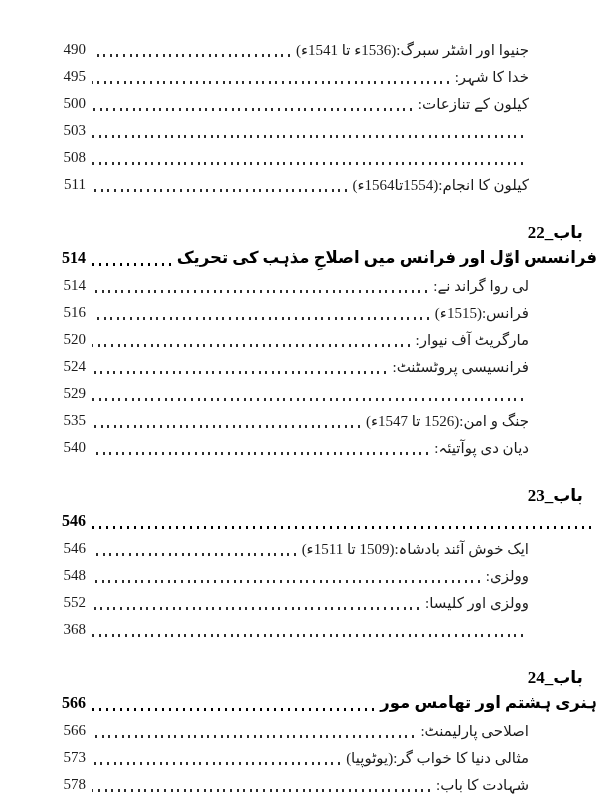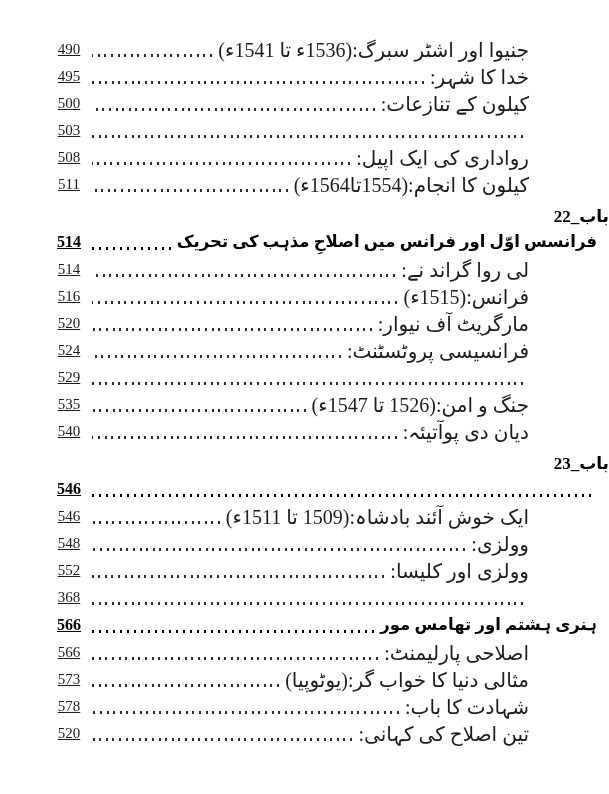--- a/index.html
+++ b/index.html
@@ -21,33 +21,32 @@
   .row{
     display:flex;
     align-items:center;
     height:27px;
     padding-right:80px;   
     padding-left:52px;    
     box-sizing:border-box;
   }
   .row .t{
     font-family:"Liberation Serif","DejaVu Sans",serif; 
-    font-size:20px;
+    font-size:15px;
     line-height:1.2;
     white-space:nowrap;
     color:#1c1c1c;
   }
   .row .num{
     font-family:"Liberation Serif",serif;
     font-size:15px;
     direction:ltr;
-    text-align:center;
+    text-align:right;
     min-width:34px;
     color:#1c1c1c;
-    text-decoration:underline;
   }
   .leader{
     flex:1;
     height:2.4px;
     margin:0 6px;
     align-self:center;
     transform:translateY(6px);
     background:repeating-linear-gradient(to left,#2e2e2e 0 2px,transparent 2px 6.6px);
   }
   
@@ -61,21 +60,22 @@
   .row.head .leader{
     height:3px;
     background:repeating-linear-gradient(to left,#000 0 2.5px,transparent 2.5px 7px);
   }
   
   .chapter-label{
     display:flex;
     justify-content:flex-start; 
     align-items:center;
     height:24px;
-    margin-top:6px;
+    margin-top:22px;
+    padding-right:26px;
     box-sizing:border-box;
   }
   .chapter-label .lbl{
     font-family:"Liberation Serif","DejaVu Sans",serif;
     font-size:17px;
     font-weight:bold;
     color:#000;
     white-space:nowrap;
   }
 </style>
@@ -97,21 +97,20 @@
   <div class="row">
     <span class="t">کیلون کے تنازعات:</span>
     <span class="leader"></span>
     <span class="num">500</span>
   </div>
   <div class="row">
     <span class="leader"></span>
     <span class="num">503</span>
   </div>
   <div class="row">
-    <span class="t">رواداری کی ایک اپیل:</span>
     <span class="leader"></span>
     <span class="num">508</span>
   </div>
   <div class="row">
     <span class="t">کیلون کا انجام:(1554تا1564ء)</span>
     <span class="leader"></span>
     <span class="num">511</span>
   </div>
 
   <div class="chapter-label">
@@ -177,20 +176,23 @@
   <div class="row">
     <span class="t">وولزی اور کلیسا:</span>
     <span class="leader"></span>
     <span class="num">552</span>
   </div>
   <div class="row">
     <span class="leader"></span>
     <span class="num">368</span>
   </div>
 
+  <div class="chapter-label">
+    <span class="lbl">باب_24</span>
+  </div>
   <div class="row head">
     <span class="t">ہنری ہشتم اور تھامس مور</span>
     <span class="leader"></span>
     <span class="num">566</span>
   </div>
   <div class="row">
     <span class="t">اصلاحی پارلیمنٹ:</span>
     <span class="leader"></span>
     <span class="num">566</span>
   </div>

